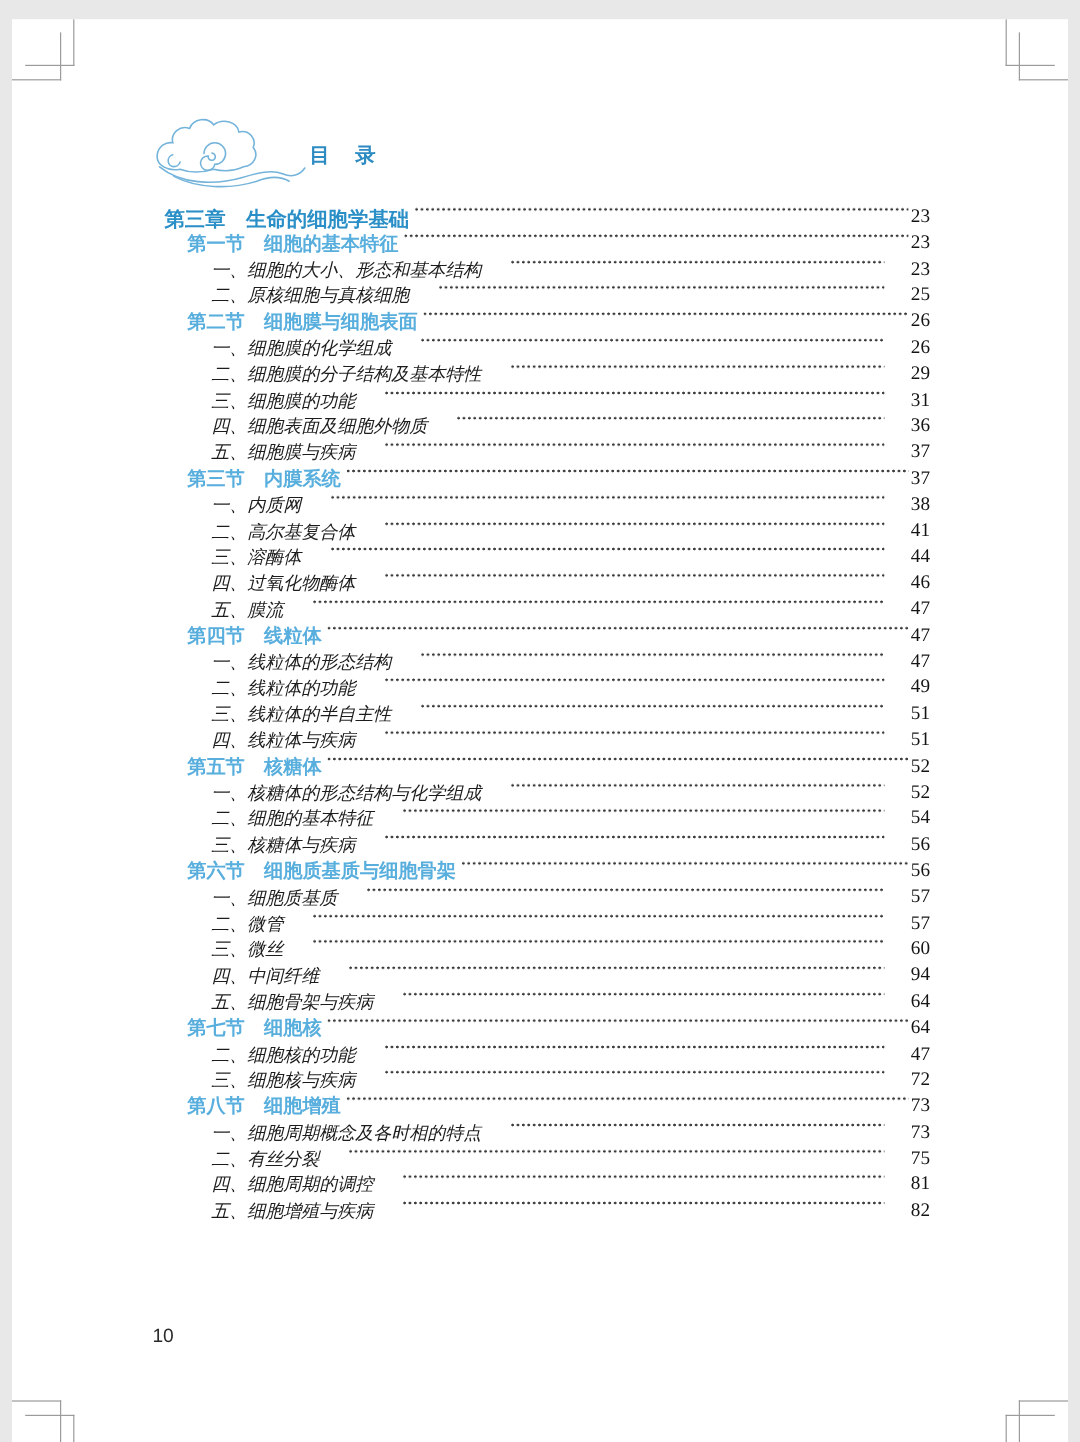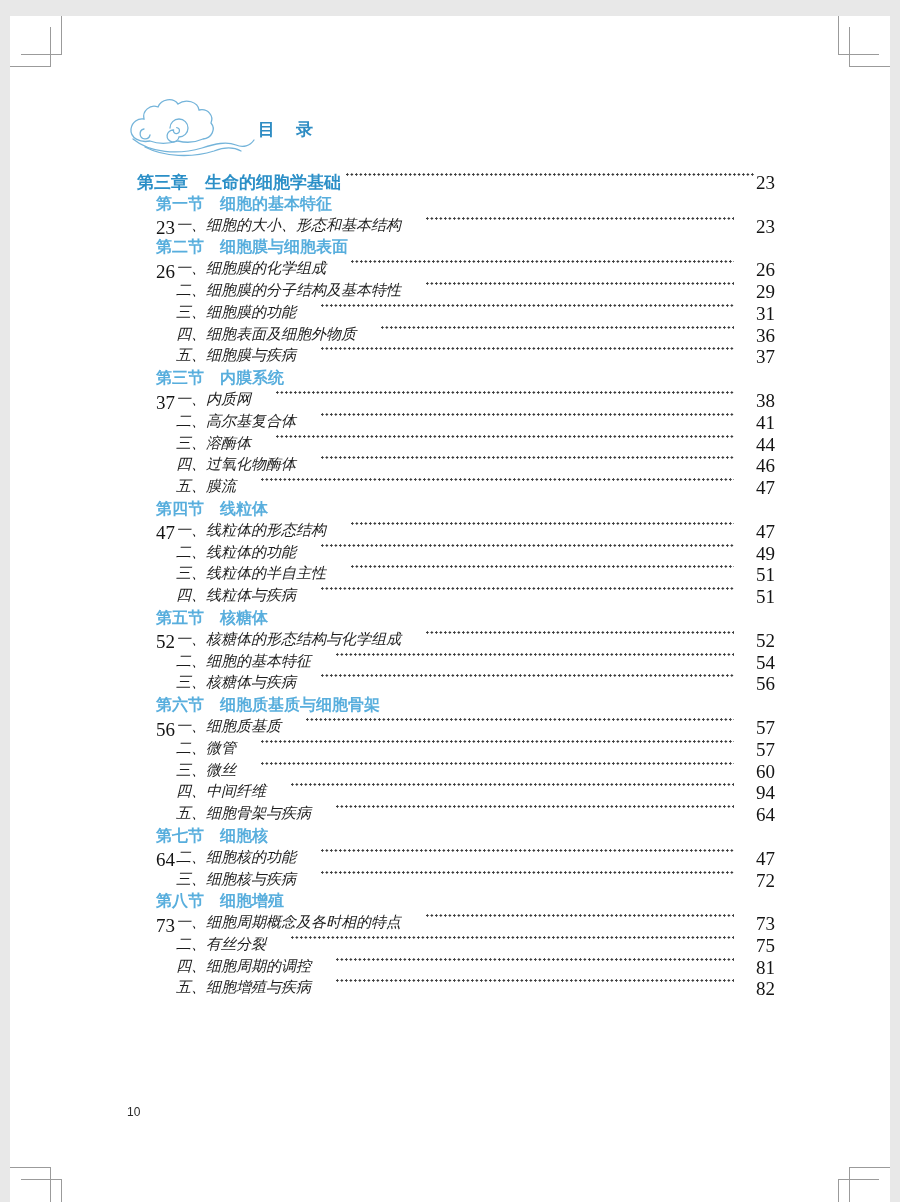--- a/index.html
+++ b/index.html
@@ -25,37 +25,37 @@
   .hdr-title {
     position:absolute; left:248px; top:102px;
     font-size:17px; font-weight:700; letter-spacing:2px;
     color:#2e8cc3; white-space:pre;
   }
 
   
   .toc { position:absolute; left:127px; top:157px; width:638px; }
   .toc-row { display:flex; align-items:flex-start; height:21.8px; }
   .lab { white-space:nowrap; line-height:1.15; }
-  .pg  { font-family:"Liberation Serif", serif; font-size:19px; color:#141414; line-height:1.05; }
+  .pg  { font-family:"Liberation Serif", serif; font-size:16px; color:#141414; line-height:1.05; }
   .dots {
     flex:1 1 auto; height:3px; margin:0 2px 5px 5px;
     background-image:radial-gradient(circle at 1.3px 1.5px, #3a3a3a 1px, rgba(0,0,0,0) 1.25px);
     background-size:4.5px 3px; background-repeat:repeat-x;
   }
   .level-chapter .lab { font-size:17px; font-weight:700; color:#2b8fc7; }
-  .level-section { padding-left:19px;flex-direction:column; }
+  .level-section { padding-left:19px; }
   .level-section .lab { font-size:16px; font-weight:700; color:#58aedd; }
   .level-item { padding-left:39px;gap:20px; }
   .level-item .lab {
     font-family:"DejaVu Serif", serif; font-style:italic;
     font-size:15px; color:#1c1c1c;
   }
 
   
-  .folio { position:absolute; left:117px; top:1089px; font-size:12px; color:#2a2a2a; }
+  .folio { position:absolute; left:117px; top:1089px; font-size:16px; color:#2a2a2a; }
 </style>
 </head>
 <body>
 
 <div class="page">
 
   <div class="mark m-tl1"></div>
   <div class="mark m-tl2"></div>
   <div class="mark m-tr1"></div>
   <div class="mark m-tr2"></div>
@@ -90,20 +90,25 @@
       <div class="toc-row level-section">
         <span class="lab">第一节　细胞的基本特征</span>
         <span class="dots"></span>
         <span class="pg">23</span>
       </div>
       <div class="toc-row level-item">
         <span class="lab">一、细胞的大小、形态和基本结构</span>
         <span class="dots"></span>
         <span class="pg">23</span>
       </div>
+      <div class="toc-row level-item">
+        <span class="lab">二、原核细胞与真核细胞</span>
+        <span class="dots"></span>
+        <span class="pg">25</span>
+      </div>
       <div class="toc-row level-section">
         <span class="lab">第二节　细胞膜与细胞表面</span>
         <span class="dots"></span>
         <span class="pg">26</span>
       </div>
       <div class="toc-row level-item">
         <span class="lab">一、细胞膜的化学组成</span>
         <span class="dots"></span>
         <span class="pg">26</span>
       </div>

